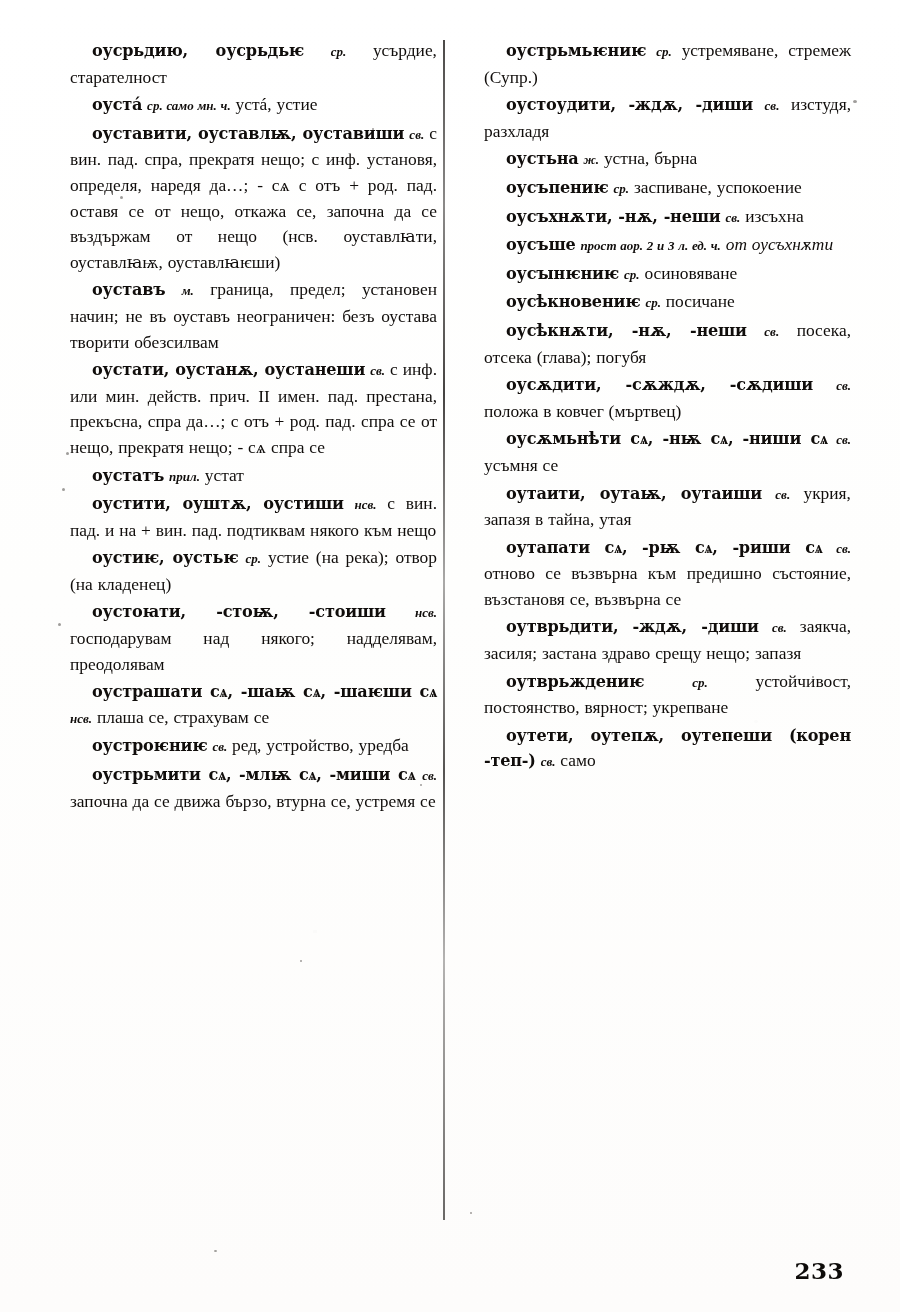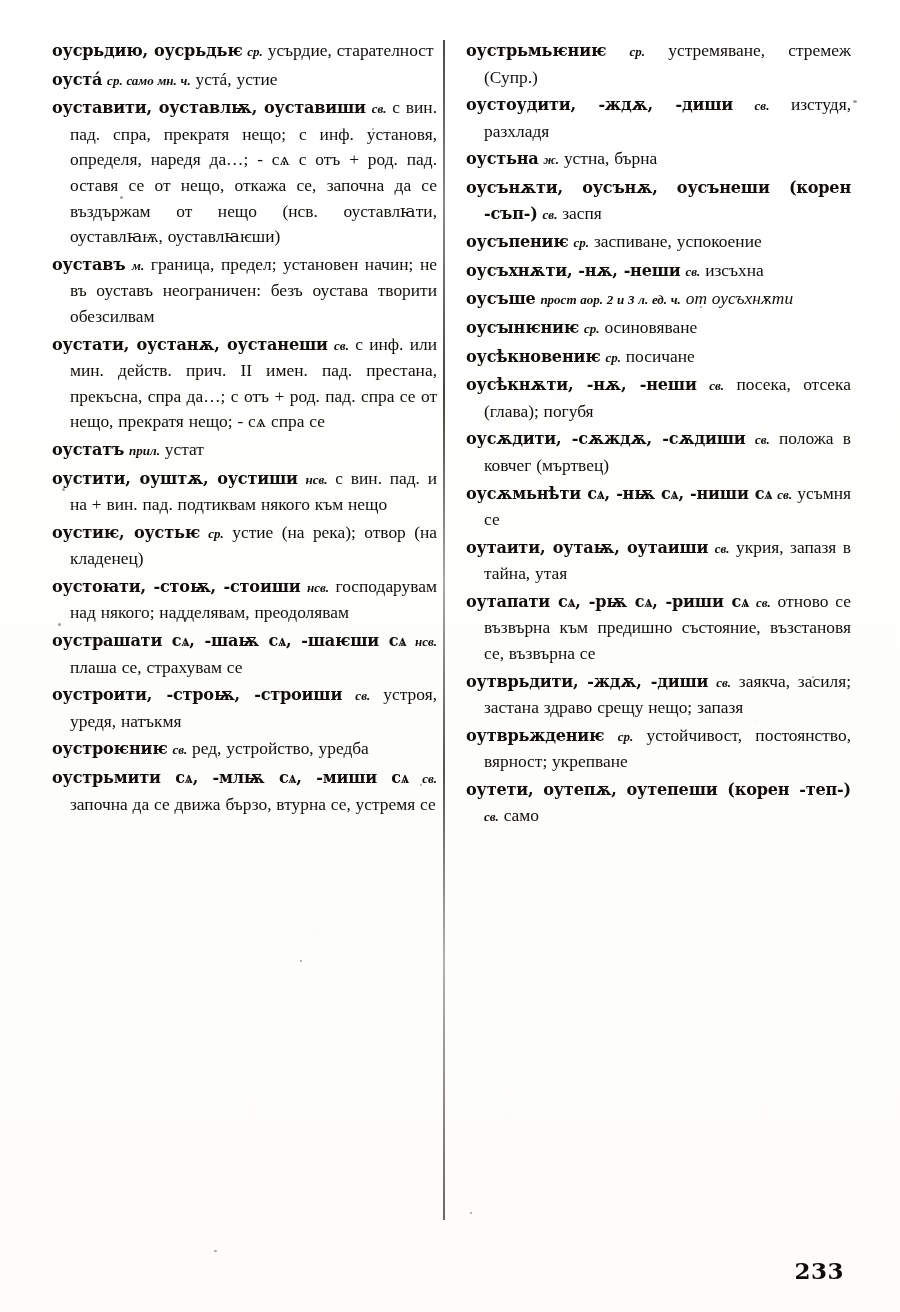--- a/index.html
+++ b/index.html
@@ -82,20 +82,21 @@
     text-align: justify;
     text-align-last: left;
     word-spacing: 0.5px;
     -webkit-font-smoothing: none;
   }
   .hw-lc {
     font-family: "DejaVu Serif", "Liberation Serif", serif;
     font-weight: 700;
     font-size: 16.1px;
     letter-spacing: -0.2px;
+    margin-left: 40px;
   }
   
   .gr {
     font-style: italic;
     font-weight: 700;
     font-size: 13px;
   }
   .gl {
     font-weight: 400;
   }
@@ -190,25 +191,20 @@
         <span class="hw-lc">оустоꙗти, -стоѭ, -стоиши</span>
         <span class="gr">нсв.</span>
         <span class="gl">господарувам над някого; надделявам, преодолявам</span>
       </p>
       <p class="entry">
         <span class="hw-lc">оустрашати сѧ, -шаѭ сѧ, -шаѥши сѧ</span>
         <span class="gr">нсв.</span>
         <span class="gl">плаша се, страхувам се</span>
       </p>
       <p class="entry">
-        <span class="hw-lc">оустроити, -строѭ, -строиши</span>
-        <span class="gr">св.</span>
-        <span class="gl">устроя, уредя, натъкмя</span>
-      </p>
-      <p class="entry">
         <span class="hw-lc">оустроѥниѥ</span>
         <span class="gr">св.</span>
         <span class="gl">ред, устройство, уредба</span>
       </p>
       <p class="entry">
         <span class="hw-lc">оустрьмити сѧ, -млѭ сѧ, -миши сѧ</span>
         <span class="gr">св.</span>
         <span class="gl">започна да се движа бързо, втурна се, устремя се</span>
       </p>
     </div>
@@ -223,25 +219,20 @@
         <span class="hw-lc">оустоудити, -ждѫ, -диши</span>
         <span class="gr">св.</span>
         <span class="gl">изстудя, разхладя</span>
       </p>
       <p class="entry">
         <span class="hw-lc">оустьна</span>
         <span class="gr">ж.</span>
         <span class="gl">устна, бърна</span>
       </p>
       <p class="entry">
-        <span class="hw-lc">оусънѫти, оусънѫ, оусънеши (корен -съп-)</span>
-        <span class="gr">св.</span>
-        <span class="gl">заспя</span>
-      </p>
-      <p class="entry">
         <span class="hw-lc">оусъпениѥ</span>
         <span class="gr">ср.</span>
         <span class="gl">заспиване, успокоение</span>
       </p>
       <p class="entry">
         <span class="hw-lc">оусъхнѫти, -нѫ, -неши</span>
         <span class="gr">св.</span>
         <span class="gl">изсъхна</span>
       </p>
       <p class="entry">

